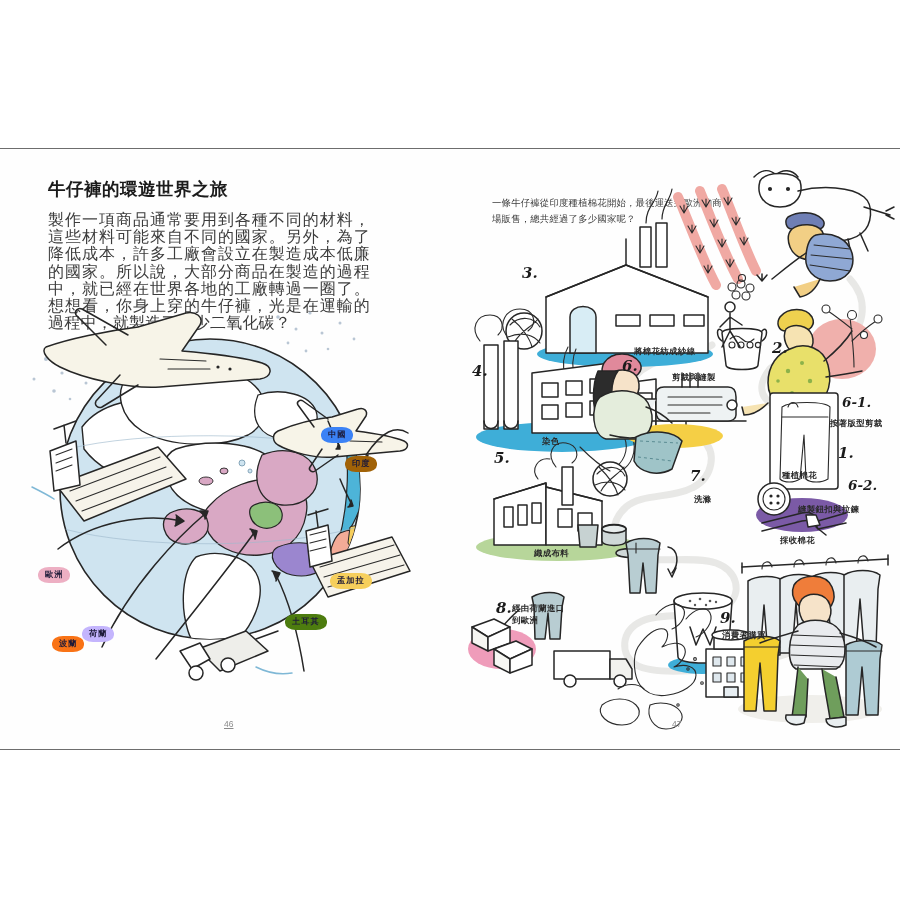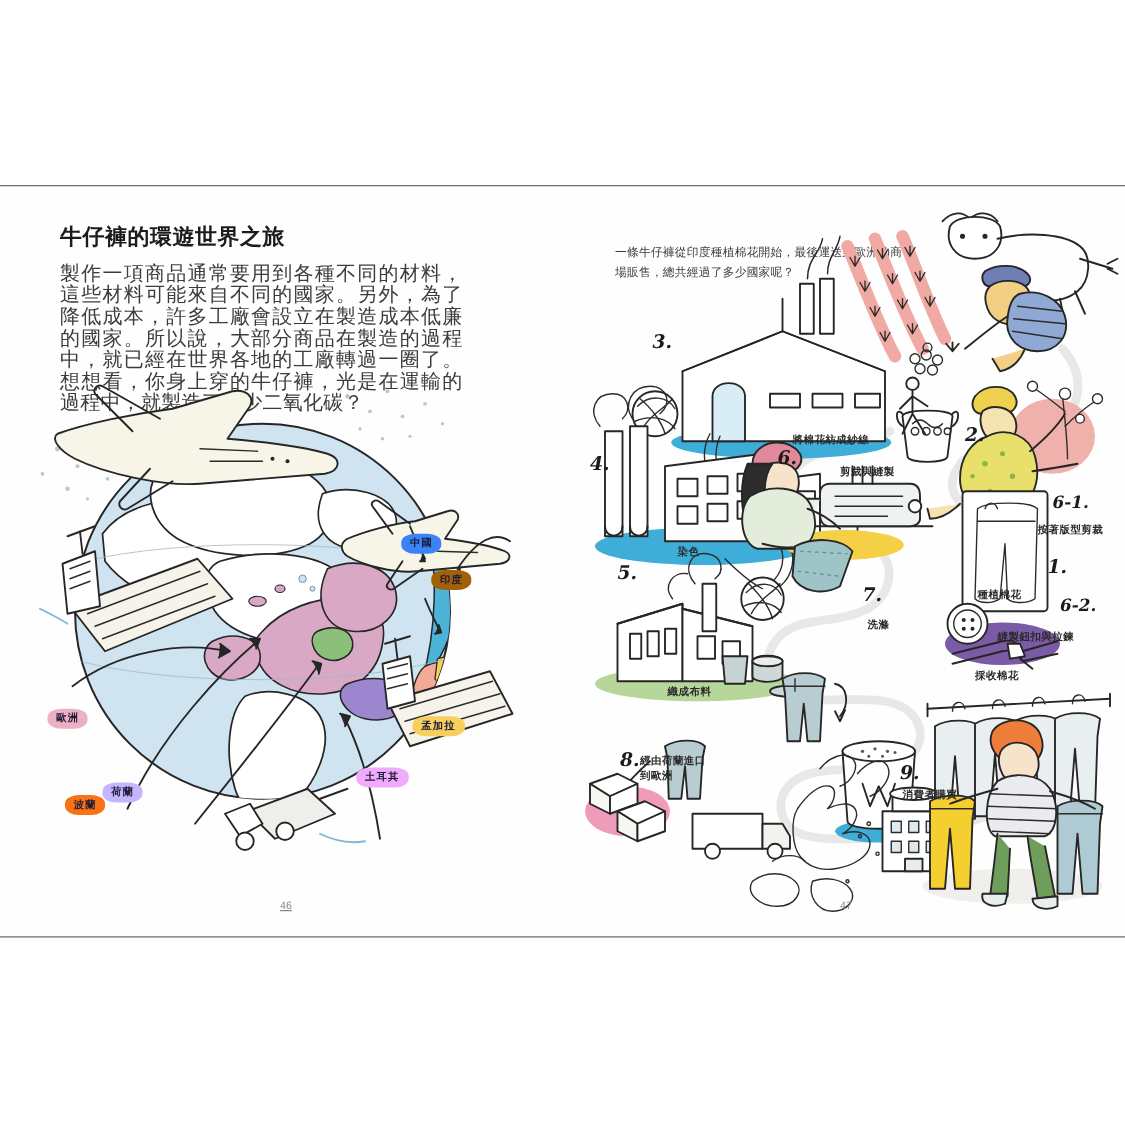--- a/index.html
+++ b/index.html
@@ -207,21 +207,21 @@
           <path d="M146,360 C186,310 218,270 244,234"></path>
           <path d="M240,230 L247,232 L245,240" fill="#262626" stroke="#262626"></path>
           <path d="M294,372 C288,334 278,300 266,276"></path>
           <path d="M262,272 L270,274 L266,282" fill="#262626" stroke="#262626"></path>
         </g>
       </svg>
 
       <div class="maplabel" style="left:321px;top:278px;background:#3b82f6;">中國</div>
       <div class="maplabel" style="left:345px;top:307px;background:#a16207;">印度</div>
       <div class="maplabel" style="left:330px;top:424px;background:#f6cf5c;">孟加拉</div>
-      <div class="maplabel" style="left:285px;top:465px;background:#f0abfc;">土耳其</div>
+      <div class="maplabel" style="left:285px;top:465px;background:#4d7c0f;">土耳其</div>
       <div class="maplabel" style="left:38px;top:418px;background:#edafc3;text-align:right;">歐洲</div>
       <div class="maplabel" style="left:52px;top:443px;background:#f97316;margin-top:44px;">波蘭</div>
       <div class="maplabel" style="left:82px;top:477px;background:#c4b5fd;">荷蘭</div>
 
       <div class="pagenum" id="pn-left">46</div>
     </div>
 
     <div id="page-right">
 
       <div class="intro-copy">一條牛仔褲從印度種植棉花開始，最後運送到歐洲的商場販售，總共經過了多少國家呢？</div>

